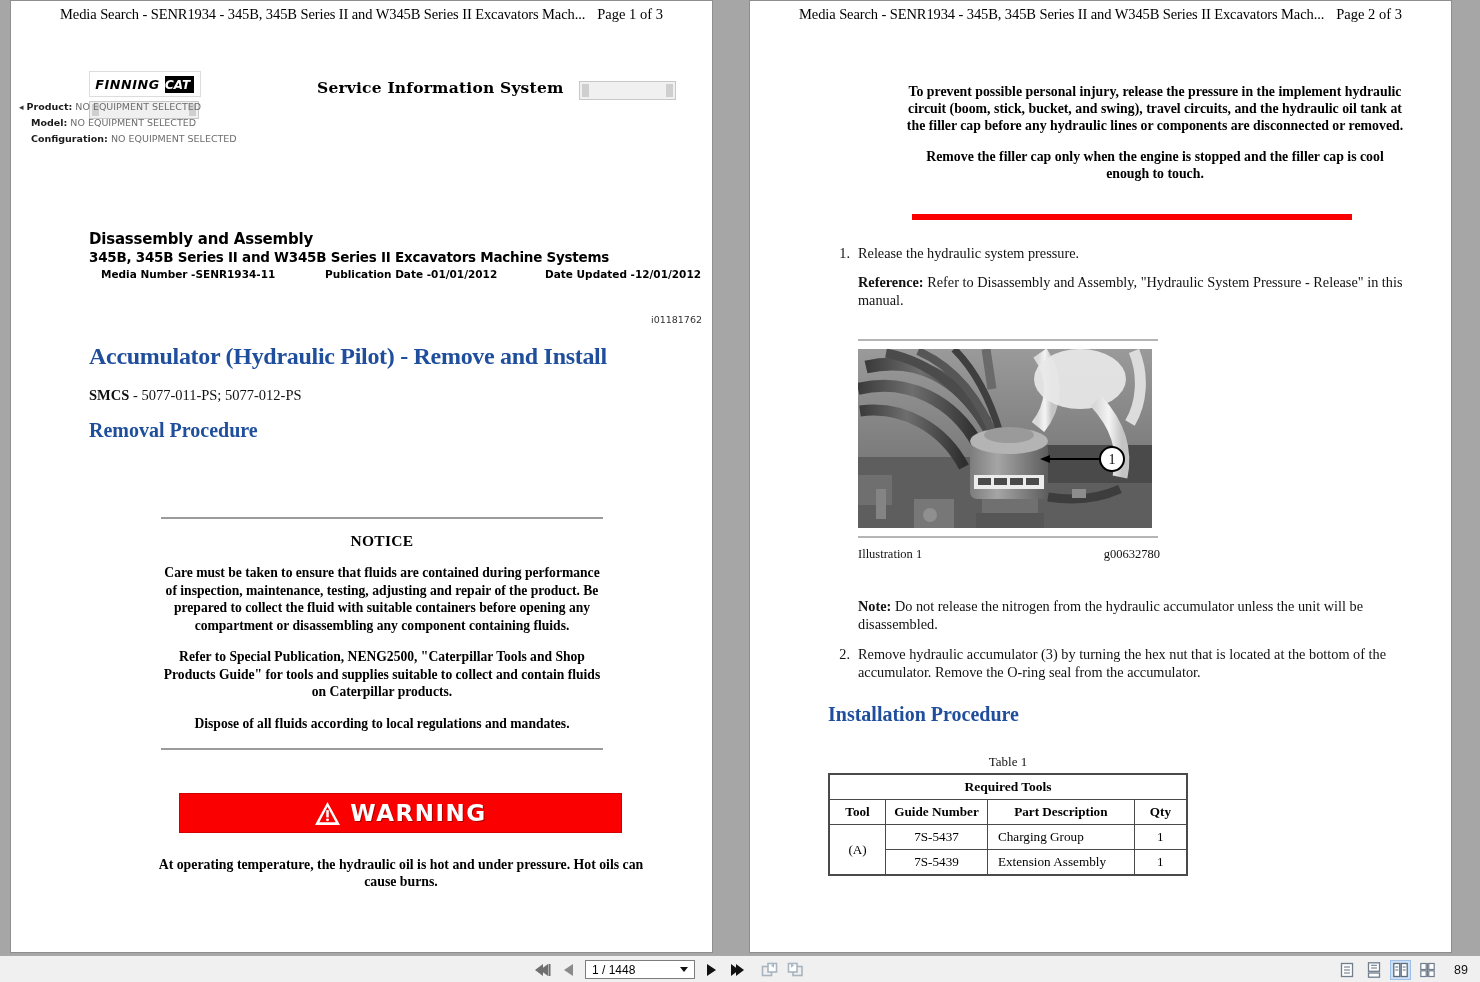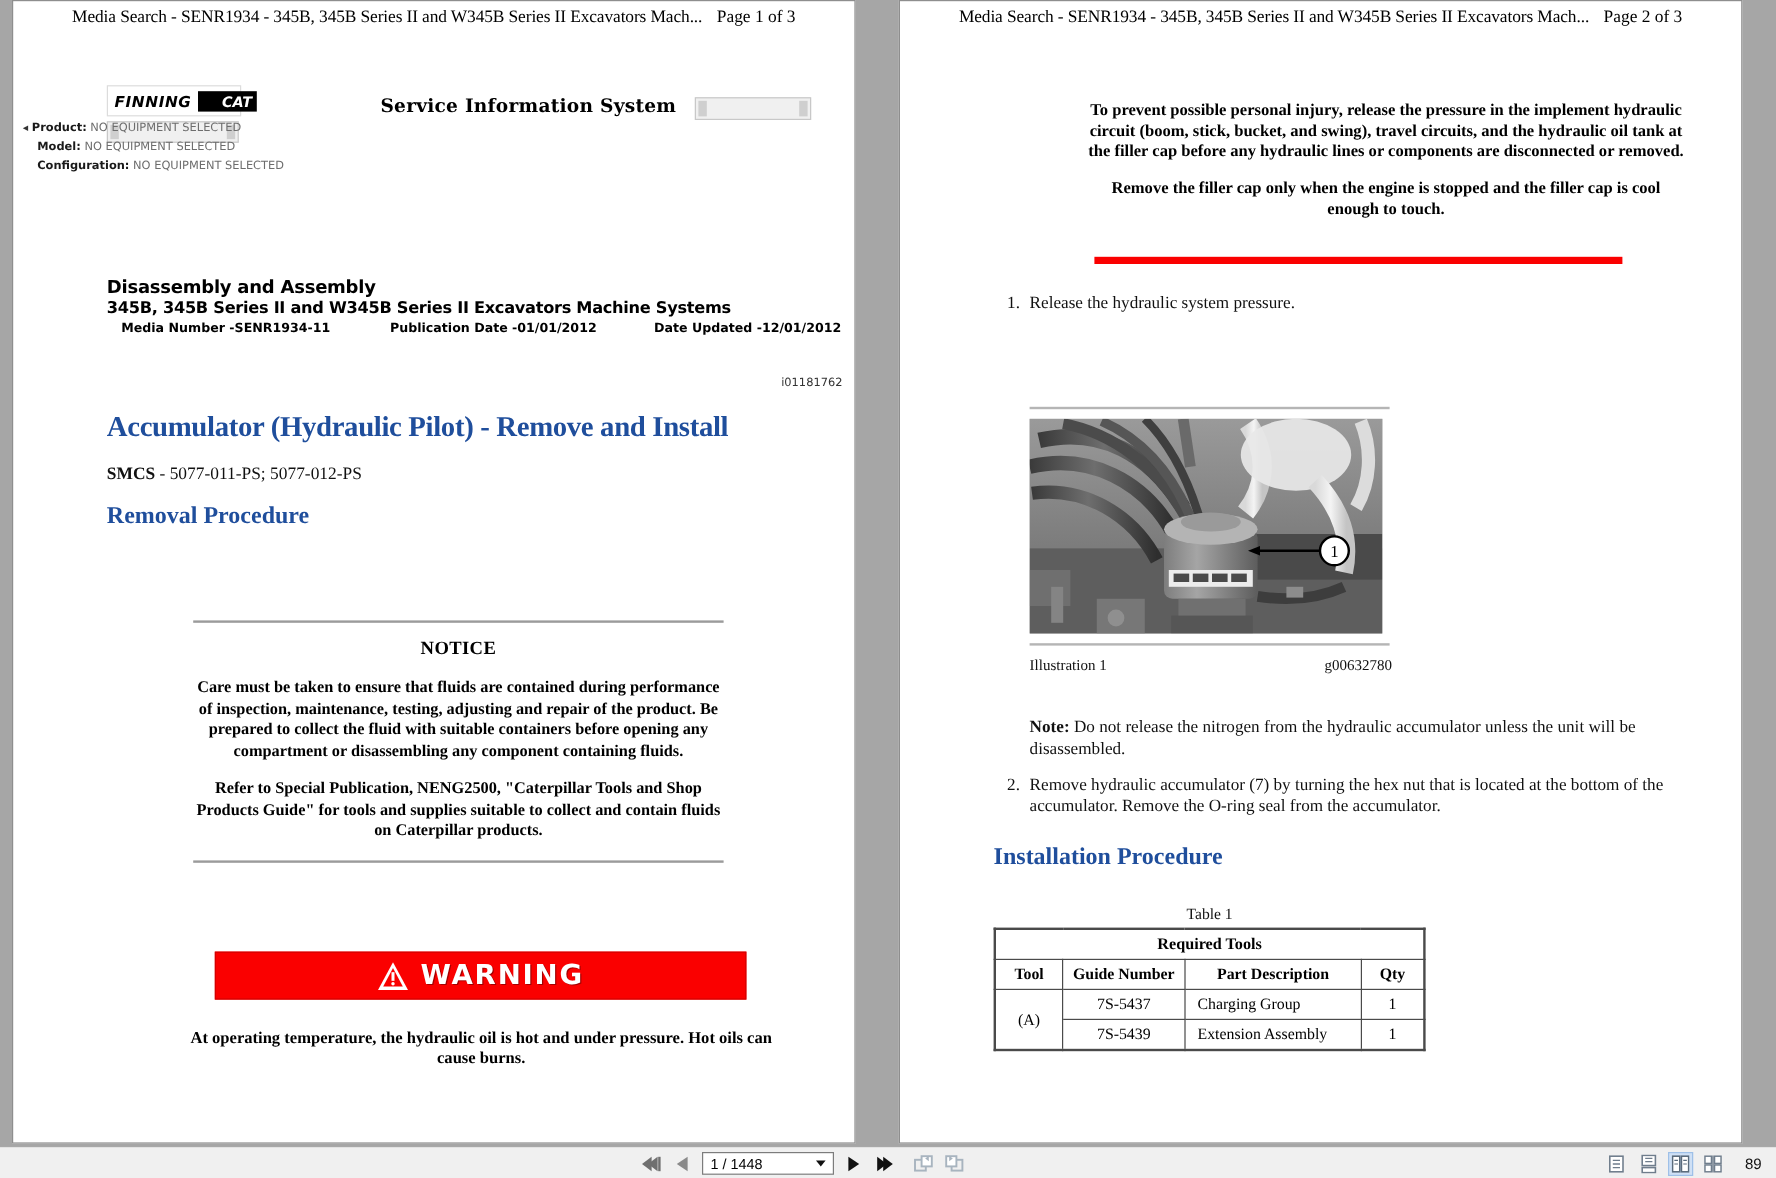--- a/index.html
+++ b/index.html
@@ -92,21 +92,21 @@
     margin-left: 6px;
     transform: scaleX(1.02);
   }
   .logo-cat {
     background: #000;
     color: #fff;
     font-family: "DejaVu Sans", sans-serif;
     font-size: 12px;
     font-weight: bold;
     font-style: italic;
-    padding: 3px 4px 2px 20px;
+    padding: 3px 4px 2px 0;
     margin-left: 6px;
     line-height: 1;
   }
 
   .ph-box {
     background: #f0f0f0;
     border: 1px solid #c8c8c8;
     box-sizing: border-box;
     position: absolute;
   }
@@ -531,20 +531,21 @@
         </div>
 
         <div class="h2-blue">Removal Procedure</div>
 
 
         <div class="notice-block">
           <div class="hr-gray"></div>
           <div class="notice-title">NOTICE</div>
           <div class="notice-para">Care must be taken to ensure that fluids are contained during performance of inspection, maintenance, testing, adjusting and repair of the product. Be prepared to collect the fluid with suitable containers before opening any compartment or disassembling any component containing fluids.</div>
           <div class="notice-para">Refer to Special Publication, NENG2500, "Caterpillar Tools and Shop Products Guide" for tools and supplies suitable to collect and contain fluids on Caterpillar products.</div>
+          <div class="notice-para">Dispose of all fluids according to local regulations and mandates.</div>
           <div class="hr-gray hr-bottom"></div>
         </div>
 
         <div class="warn-banner">
           <svg class="warn-tri" viewBox="0 0 28 26">
             <polygon points="14,1 27,25 1,25" fill="#ffffff"></polygon>
             <polygon points="14,6 22.5,22 5.5,22" fill="#fa0000"></polygon>
             <rect x="12.7" y="9.5" width="2.6" height="7.5" fill="#ffffff"></rect>
             <circle cx="14" cy="19.6" r="1.5" fill="#ffffff"></circle>
           </svg>
@@ -569,20 +570,24 @@
           <span>Remove the filler cap only when the engine is stopped and the filler cap is cool enough to touch.</span>
         </div>
 
         <div class="red-bar"></div>
 
         <div class="ol-step step1">
           <span class="num">1.</span>
           <span class="txt">Release the hydraulic system pressure.</span>
         </div>
 
+        <div class="ref1">
+          <b>Reference:</b>
+          <span>Refer to Disassembly and Assembly, "Hydraulic System Pressure - Release" in this manual.</span>
+        </div>
 
         <div class="illus-wrap">
           <div class="illus-hr"></div>
           <div class="illus-img">
             <svg width="294" height="179" viewBox="0 0 294 179">
               <defs>
                 <linearGradient id="bgGrad" x1="0" y1="0" x2="0" y2="1">
                   <stop offset="0%" stop-color="#9a9a9a"></stop>
                   <stop offset="55%" stop-color="#7e7e7e"></stop>
                   <stop offset="100%" stop-color="#6a6a6a"></stop>
@@ -646,21 +651,21 @@
           </div>
         </div>
 
         <div class="note2">
           <b>Note:</b>
           <span>Do not release the nitrogen from the hydraulic accumulator unless the unit will be disassembled.</span>
         </div>
 
         <div class="ol-step step2">
           <span class="num">2.</span>
-          <span class="txt">Remove hydraulic accumulator (7) by turning the hex nut that is located at the bottom of the accumulator. Remove the O-ring seal from the accumulator.</span>
+          <span class="txt">Remove hydraulic accumulator (3) by turning the hex nut that is located at the bottom of the accumulator. Remove the O-ring seal from the accumulator.</span>
         </div>
 
         <div class="h2-blue-2">Installation Procedure</div>
 
         <div class="table-cap">Table 1</div>
 
         <table class="tools">
           <tbody>
               <tr>
             <td colspan="4" class="colspan-head">Required Tools</td>

